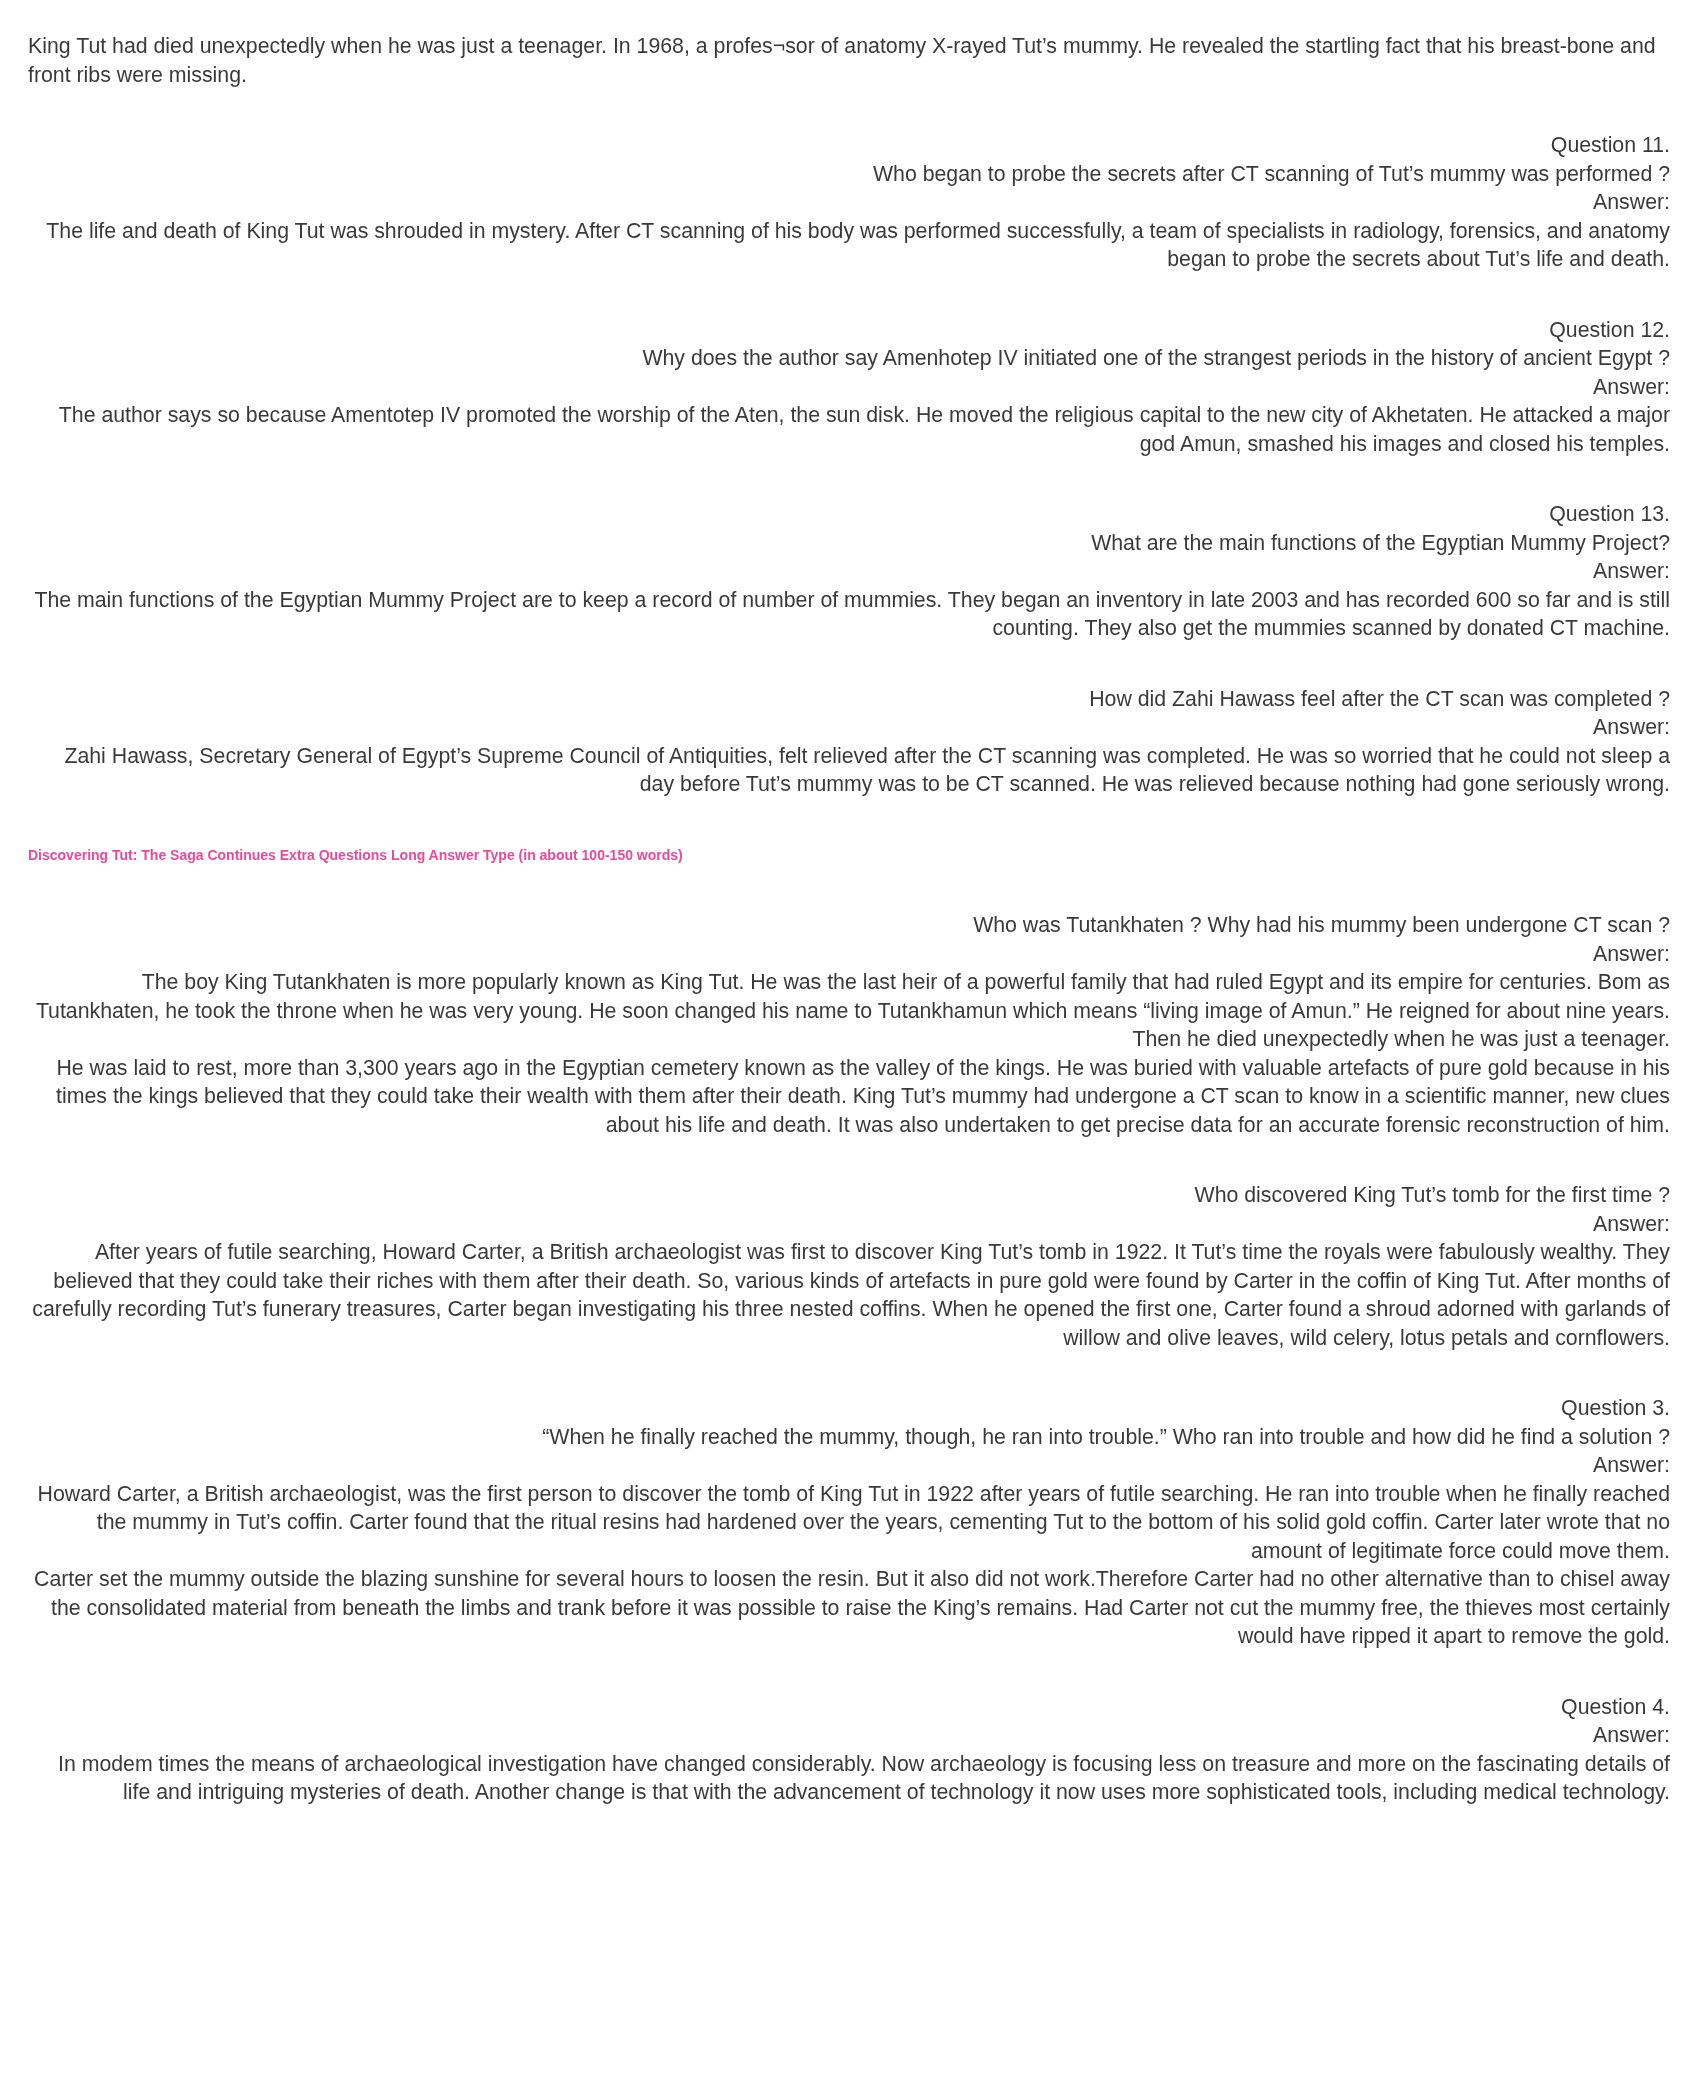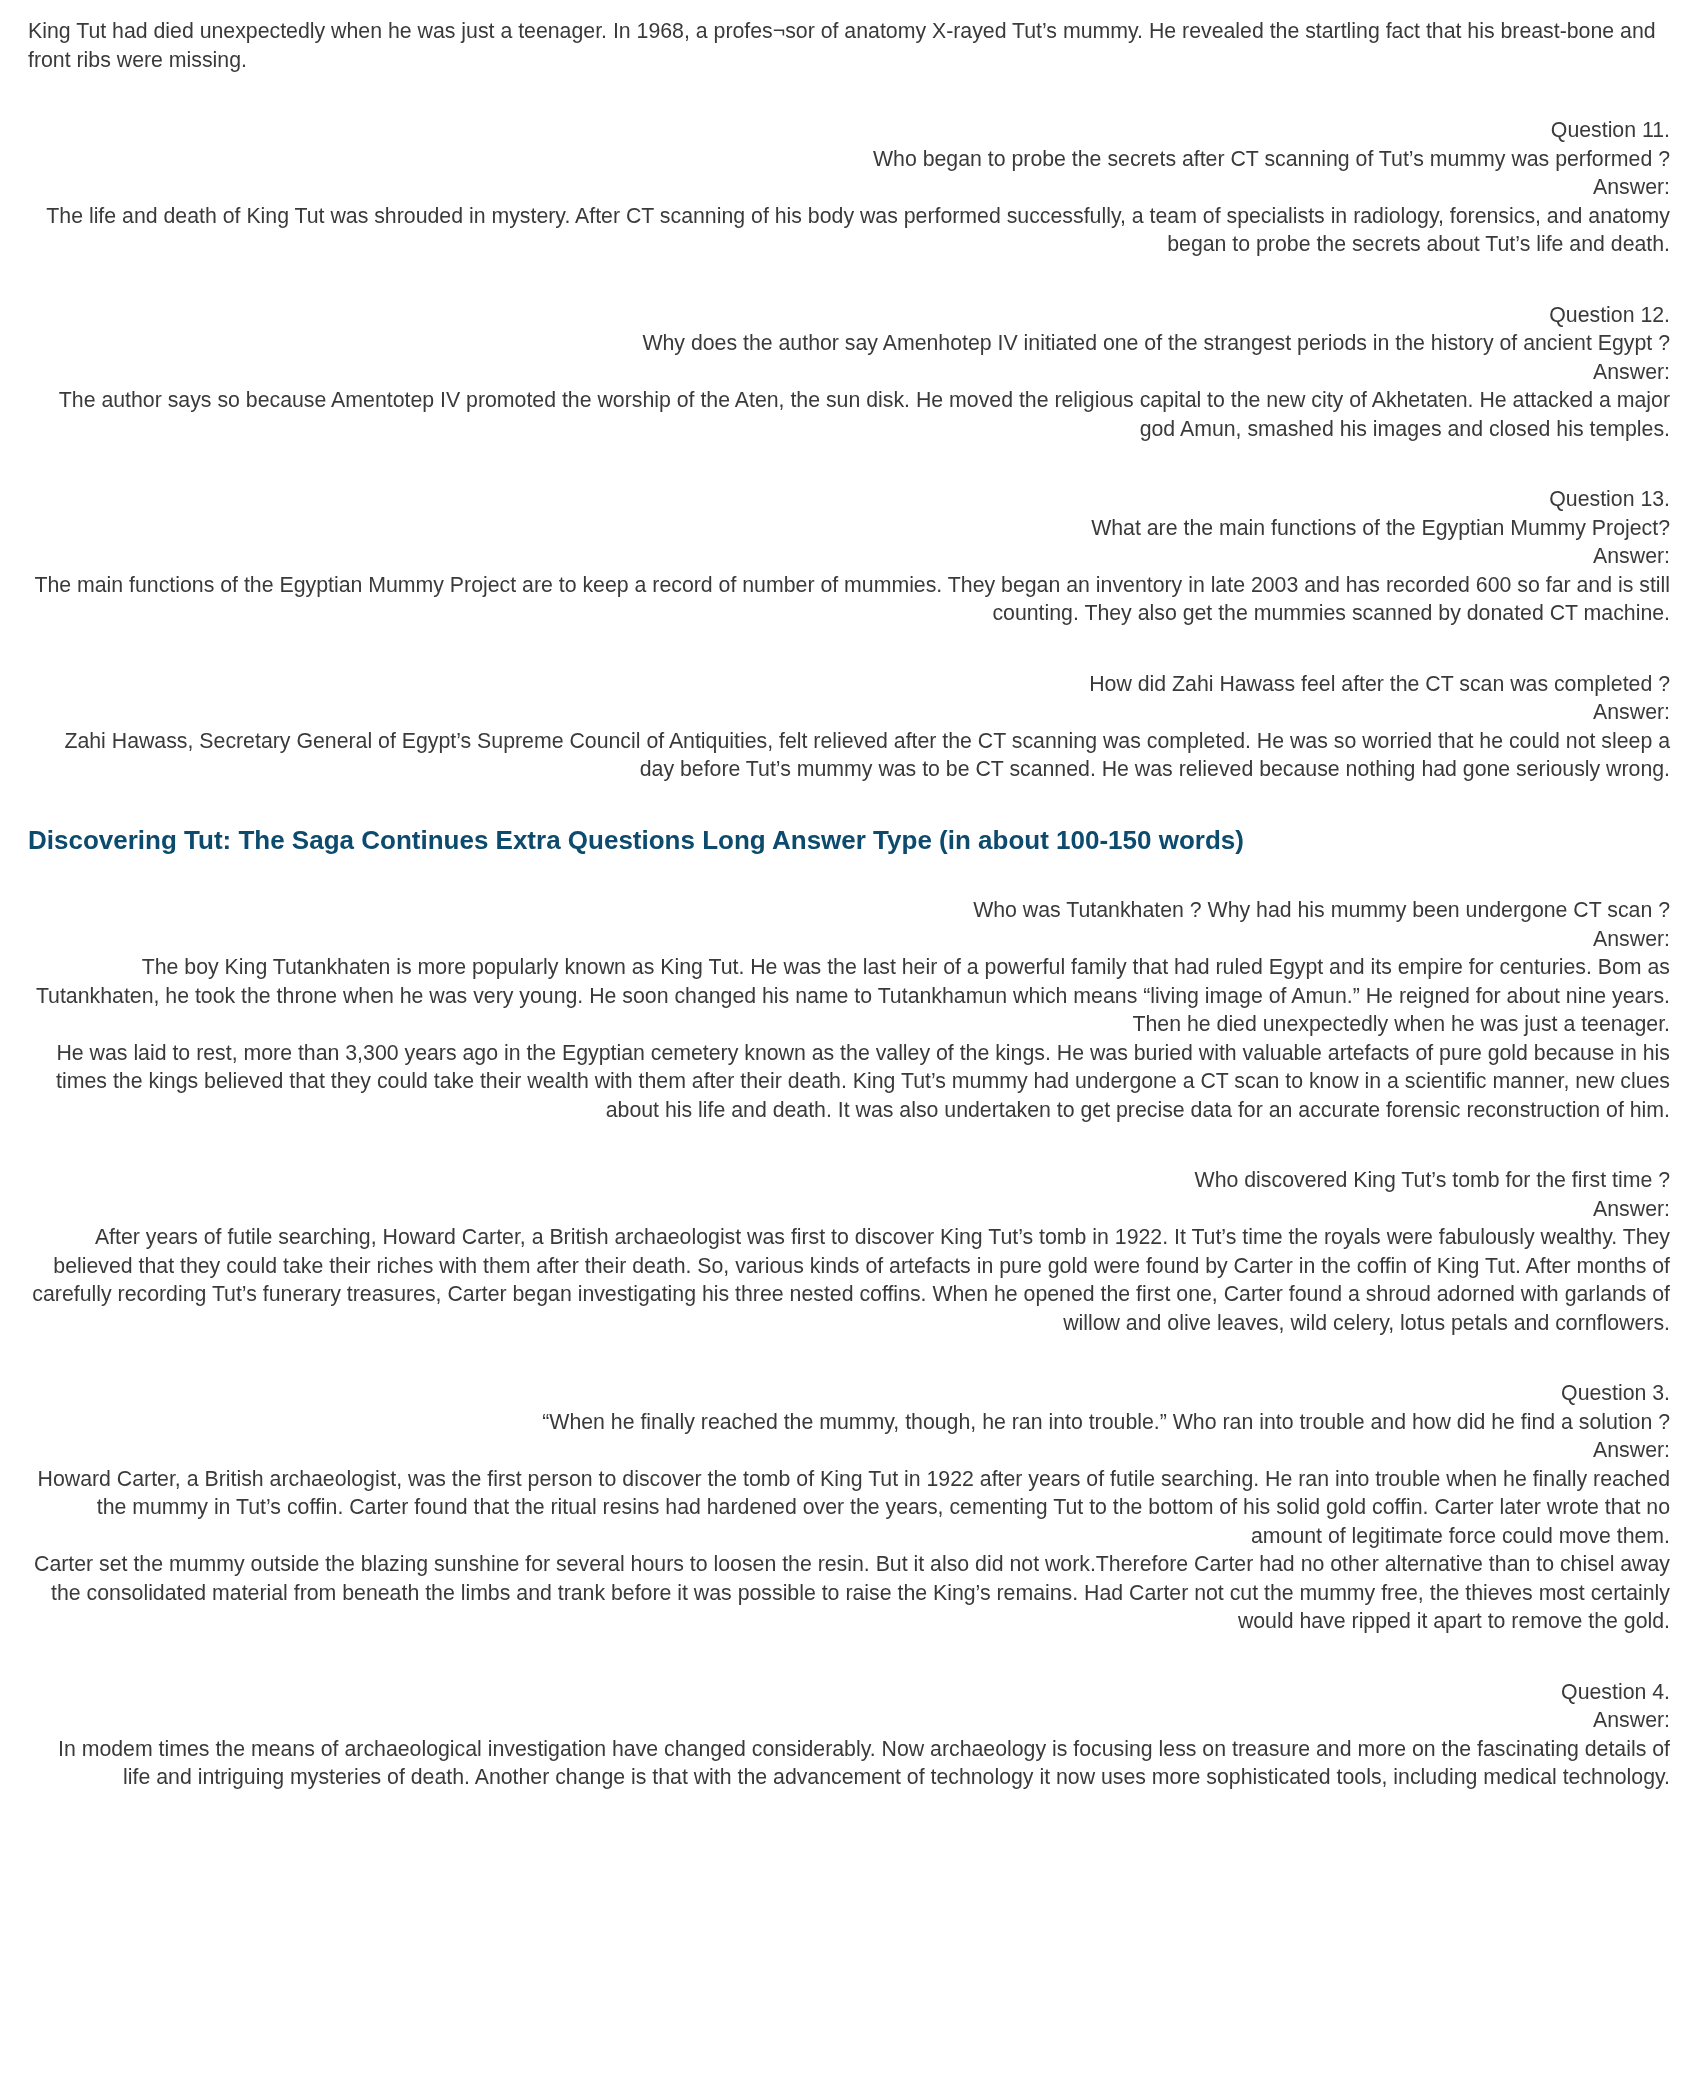--- a/index.html
+++ b/index.html
@@ -16,25 +16,25 @@
   }
   .doc {
     padding: 17px 30px 0 28px;
     font-size: 21.3px;
     line-height: 28.5px;
   }
   .para, .qa-block, .heading {
     margin: 0 0 42px 0;
     padding: 0;
   }
-  p.para { margin-top: 0; }
+  p.para { margin-top: 15px; }
   .heading {
-    font-size: 26px;
+    font-size: 14px;
     font-weight: bold;
-    color: #0c4a6e;
+    color: #ec4899;
     line-height: 28.5px;
   }
   .qa-block > div { margin: 0; text-align: right; }
   .answers .para { margin: 0; }
   .answers .para + .para { }
 </style>
 </head>
 <body>
 
 <div class="doc" id="doc">

